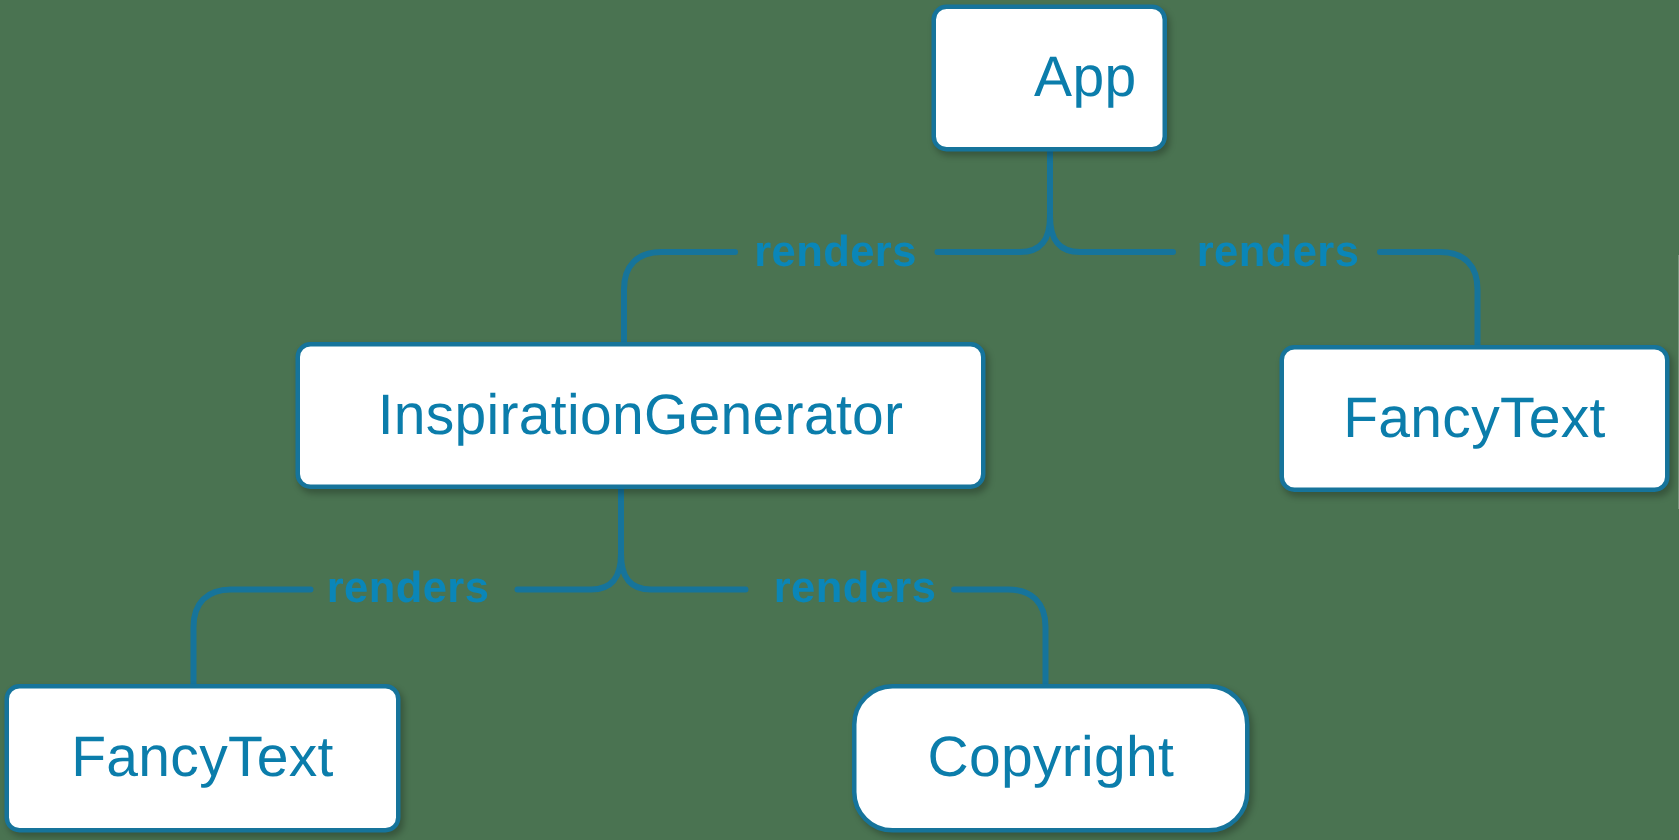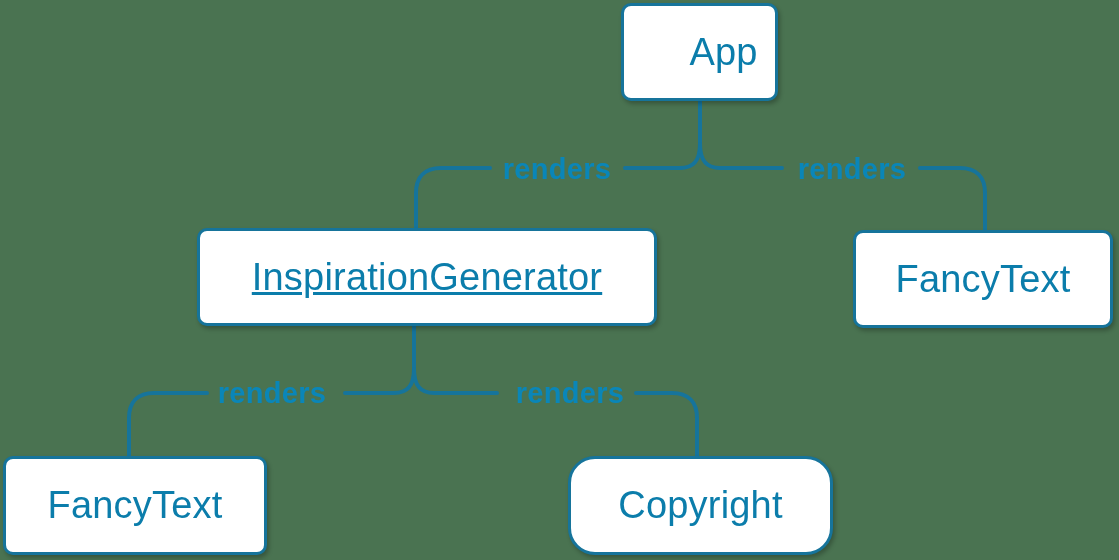--- a/index.html
+++ b/index.html
@@ -86,21 +86,21 @@
       <path class="edge-path" d="M 207 393 L 154 393 C 138 393 129 402 129 418 L 129 457"></path>
     </g>
 
     <g>
       <path class="edge-path" d="M 636 393 L 672 393 C 688 393 697 402 697 418 L 697 457"></path>
     </g>
   </svg>
 
   <div class="node" style="left:621px; top:3px; width:157px; height:98px;padding-left:48px;">App</div>
 
-  <div class="node" style="left:197px; top:228px; width:460px; height:98px;text-decoration:underline;">InspirationGenerator</div>
+  <div class="node" style="left:197px; top:228px; width:460px; height:98px;">InspirationGenerator</div>
 
   <div class="node" style="left:853px; top:230px; width:260px; height:98px;">FancyText</div>
 
   <div class="node" style="left:3px; top:456px; width:264px; height:99px;">FancyText</div>
 
   <div class="node" style="left:568px; top:456px; width:265px; height:99px;border-radius:27px;">Copyright</div>
 
   <span class="edge-label" style="left:557px; top:169px;">renders</span>
 
   <span class="edge-label" style="left:852px; top:169px;">renders</span>

